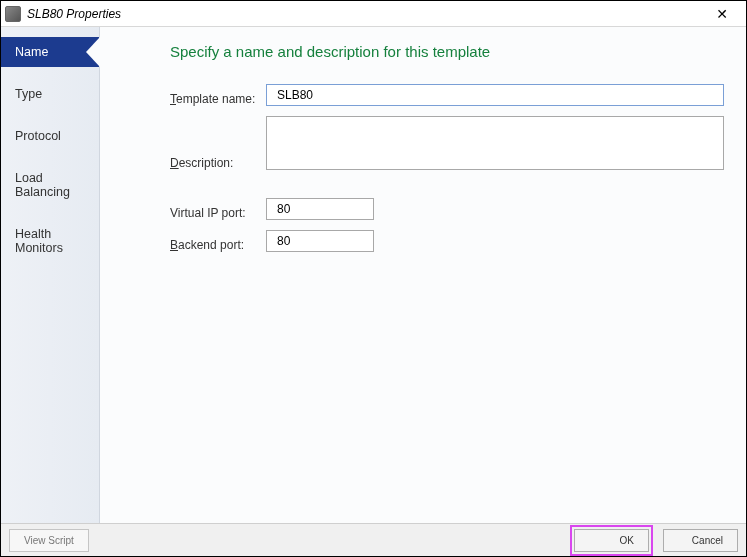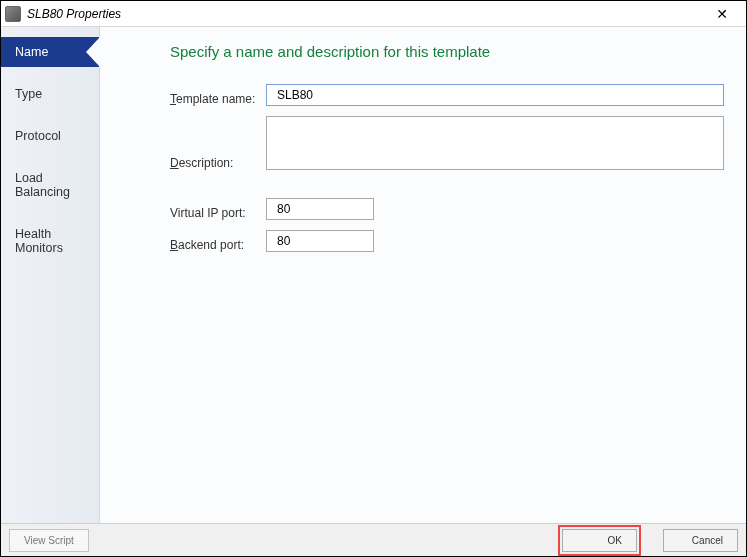--- a/index.html
+++ b/index.html
@@ -158,26 +158,26 @@
     color: #333;
     cursor: pointer;
     text-align: right;
   }
   .btn.view-script {
     background: #f7f7f7;
     color: #777;
     border-color: #c5c5c5;
   }
   .ok-wrap {
-    border: 2px solid #ef4444;
+    border: 2px solid #d946ef;
     padding: 2px;
     display: inline-flex;
     margin-right: 10px;
   }
-  .cancel-btn { margin-left: 12px; }
+  .cancel-btn { margin-left: 0; }
 </style>
 </head>
 <body>
 
 <div class="titlebar">
   <div class="app-icon"></div>
   <div class="title">SLB80 Properties</div>
   <div class="close">✕</div>
 </div>
 

